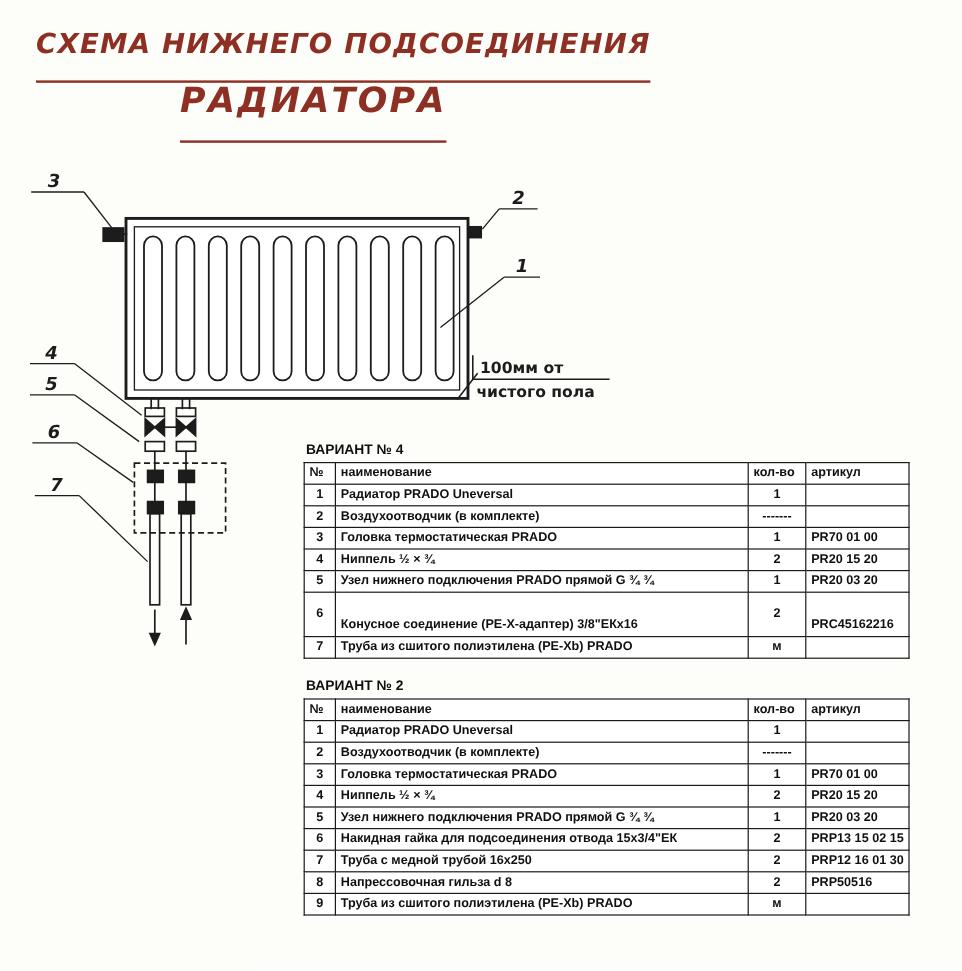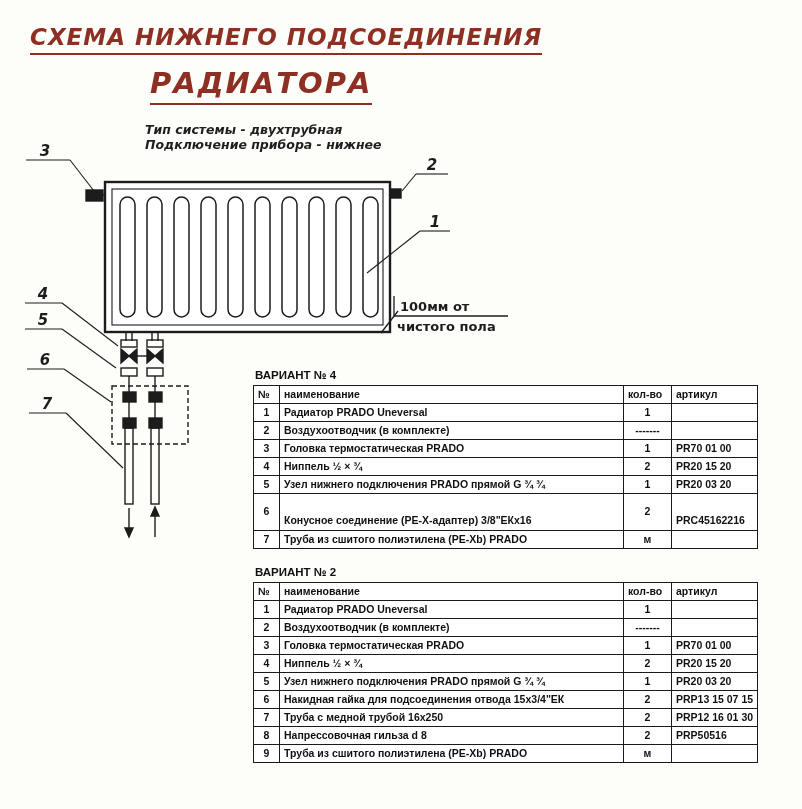--- a/index.html
+++ b/index.html
@@ -1,19 +1,19 @@
 <!DOCTYPE html>
 <html><head>
 <meta charset="utf-8">
 <style>
   *{margin:0;padding:0;box-sizing:border-box}
   html,body{background:#ffffff}
   .page{position:relative;width:802px;height:809px;background:#fdfdfa;font-family:"Liberation Sans",sans-serif;overflow:hidden}
 
-  .title{position:absolute;font-family:"DejaVu Sans",sans-serif;font-style:italic;font-weight:bold;color:#8e2f23;border-bottom:2px solid #8e2f23;padding-bottom:3px;white-space:nowrap}
+  .title{position:absolute;font-family:"DejaVu Sans",sans-serif;font-style:italic;font-weight:bold;color:#8e2f23;border-bottom:2px solid #8e2f23;padding-bottom:17px;white-space:nowrap}
   .title.l1{left:30px;top:24px;font-size:23px;letter-spacing:1px}
   .title.l2{left:150px;top:66px;font-size:29px;letter-spacing:2px}
 
   .subtitle{position:absolute;left:145px;top:122px;font-family:"DejaVu Sans",sans-serif;font-size:12.5px;font-weight:bold;font-style:italic;color:#1e1e1e;line-height:1.2;white-space:nowrap}
 
   svg.diagram{position:absolute;left:0;top:0}
   .callout{font:italic bold 15px "DejaVu Sans",sans-serif;fill:#1c1c1c}
   .note{font:600 13px "DejaVu Sans",sans-serif;fill:#1c1c1c}
 
   .tbl-sec{position:absolute;width:510px}
@@ -156,24 +156,20 @@
     <text class="callout" text-anchor="middle" x="45" y="365">6</text>
     <text class="callout" text-anchor="middle" x="47" y="409">7</text>
 
     <text class="note" x="400" y="311">100мм от</text>
     <text class="note" x="397" y="331">чистого пола</text>
   </svg>
 
   <div class="title l1">СХЕМА НИЖНЕГО ПОДСОЕДИНЕНИЯ</div>
   <div class="title l2">РАДИАТОРА</div>
 
-  <div class="subtitle">
-    <div>Тип системы - двухтрубная</div>
-    <div>Подключение прибора - нижнее</div>
-  </div>
 
   <div class="tbl-sec" style="left:253px;top:369px">
     <div class="tbl-title">ВАРИАНТ № 4</div>
     <table class="parts">
       <colgroup>
           <col style="width:26px">
           <col style="width:344px">
           <col style="width:48px">
           <col style="width:86px">
         </colgroup>
@@ -277,21 +273,21 @@
         <tr>
           <td class="num">5</td>
           <td class="name">Узел нижнего подключения PRADO прямой G ¾ ¾</td>
           <td class="qty">1</td>
           <td class="art">PR20 03 20</td>
         </tr>
         <tr>
           <td class="num">6</td>
           <td class="name">Накидная гайка для подсоединения отвода 15х3/4"ЕК</td>
           <td class="qty">2</td>
-          <td class="art">PRP13 15 07 15</td>
+          <td class="art">PRP13 15 02 15</td>
         </tr>
         <tr>
           <td class="num">7</td>
           <td class="name">Труба с медной трубой 16х250</td>
           <td class="qty">2</td>
           <td class="art">PRP12 16 01 30</td>
         </tr>
         <tr>
           <td class="num">8</td>
           <td class="name">Напрессовочная гильза d 8</td>

